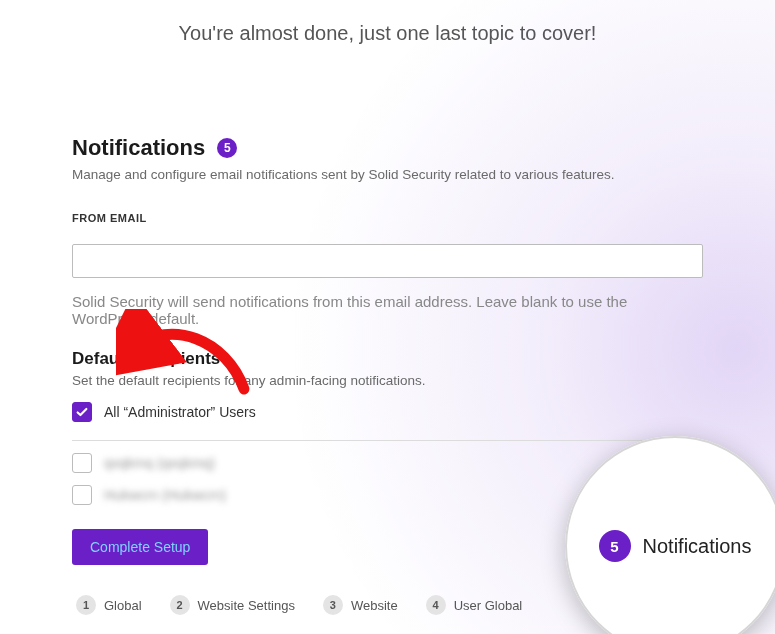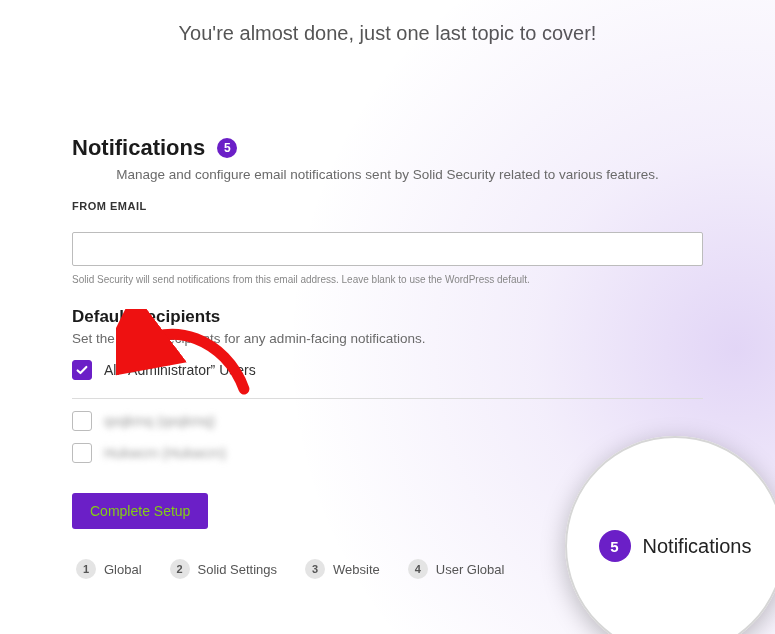--- a/index.html
+++ b/index.html
@@ -33,35 +33,35 @@
   .section-title {
     font-size: 22px; font-weight: 600; color: #1b1b1b;
   }
   .badge-num {
     width: 20px; height: 20px; border-radius: 50%;
     background: #6b1fc7; color: #fff;
     display: inline-flex; align-items: center; justify-content: center;
     font-size: 12px; font-weight: 600;
   }
   .section-desc {
-    margin-top: 6px; font-size: 13.5px; color: #6a6a6a; text-align: center;
+    margin-top: 6px; font-size: 13.5px; color: #6a6a6a;
   }
   .field-label {
-    margin-top: 18px;
+    margin-top: 30px;
     font-size: 11px; font-weight: 700; letter-spacing: 0.5px;
     color: #333;
   }
   .text-input {
     margin-top: 20px;
     width: 100%; height: 34px;
     border: 1px solid #bcbcbc; border-radius: 2px;
     background: #fff; padding: 4px 8px; font-size: 14px;
   }
   .help-text {
-    margin-top: 8px; font-size: 10px; color: #888;
+    margin-top: 15px; font-size: 15px; color: #888;
   }
   .subheading {
     margin-top: 22px; font-size: 17px; font-weight: 700; color: #1b1b1b;
   }
   .sub-desc {
     margin-top: 4px; font-size: 13.5px; color: #6a6a6a;
   }
   .check-row {
     display: flex; align-items: center; gap: 12px; margin-top: 14px;
   }
@@ -75,22 +75,22 @@
   .checkbox svg { width: 14px; height: 14px; }
   .check-label { font-size: 14px; color: #333; }
   .hr {
     border: none; border-top: 1px solid #dcdcdc; margin-top: 18px;
   }
   .blur-row { display: flex; align-items: center; gap: 12px; margin-top: 12px; }
   .blur-text {
     font-size: 14px; color: #999; filter: blur(3px);
   }
   .primary-btn {
-    margin-top: 30px;
-    background: #6b1fc7; color: #84cc16; border: none;
+    margin-top: 24px;
+    background: #6b1fc7; color: #7dd3fc; border: none;
     padding: 10px 18px; font-size: 14px; border-radius: 3px;
     cursor: pointer;
   }
   .stepper {
     display: flex; align-items: center; gap: 28px;
     margin-top: 30px; padding-left: 4px;
     font-size: 13px; color: #555;
   }
   .step { display: flex; align-items: center; gap: 8px; cursor: pointer; }
   .step-num {
@@ -167,21 +167,21 @@
 
   <button class="primary-btn">Complete Setup</button>
 
   <div class="stepper">
     <div class="step">
       <span class="step-num">1</span>
       <span>Global</span>
     </div>
     <div class="step">
       <span class="step-num">2</span>
-      <span>Solid Settings</span>
+      <span>Website Settings</span>
     </div>
     <div class="step">
       <span class="step-num">3</span>
       <span>Website</span>
     </div>
     <div class="step">
       <span class="step-num">4</span>
       <span>User Global</span>
     </div>
   </div>

